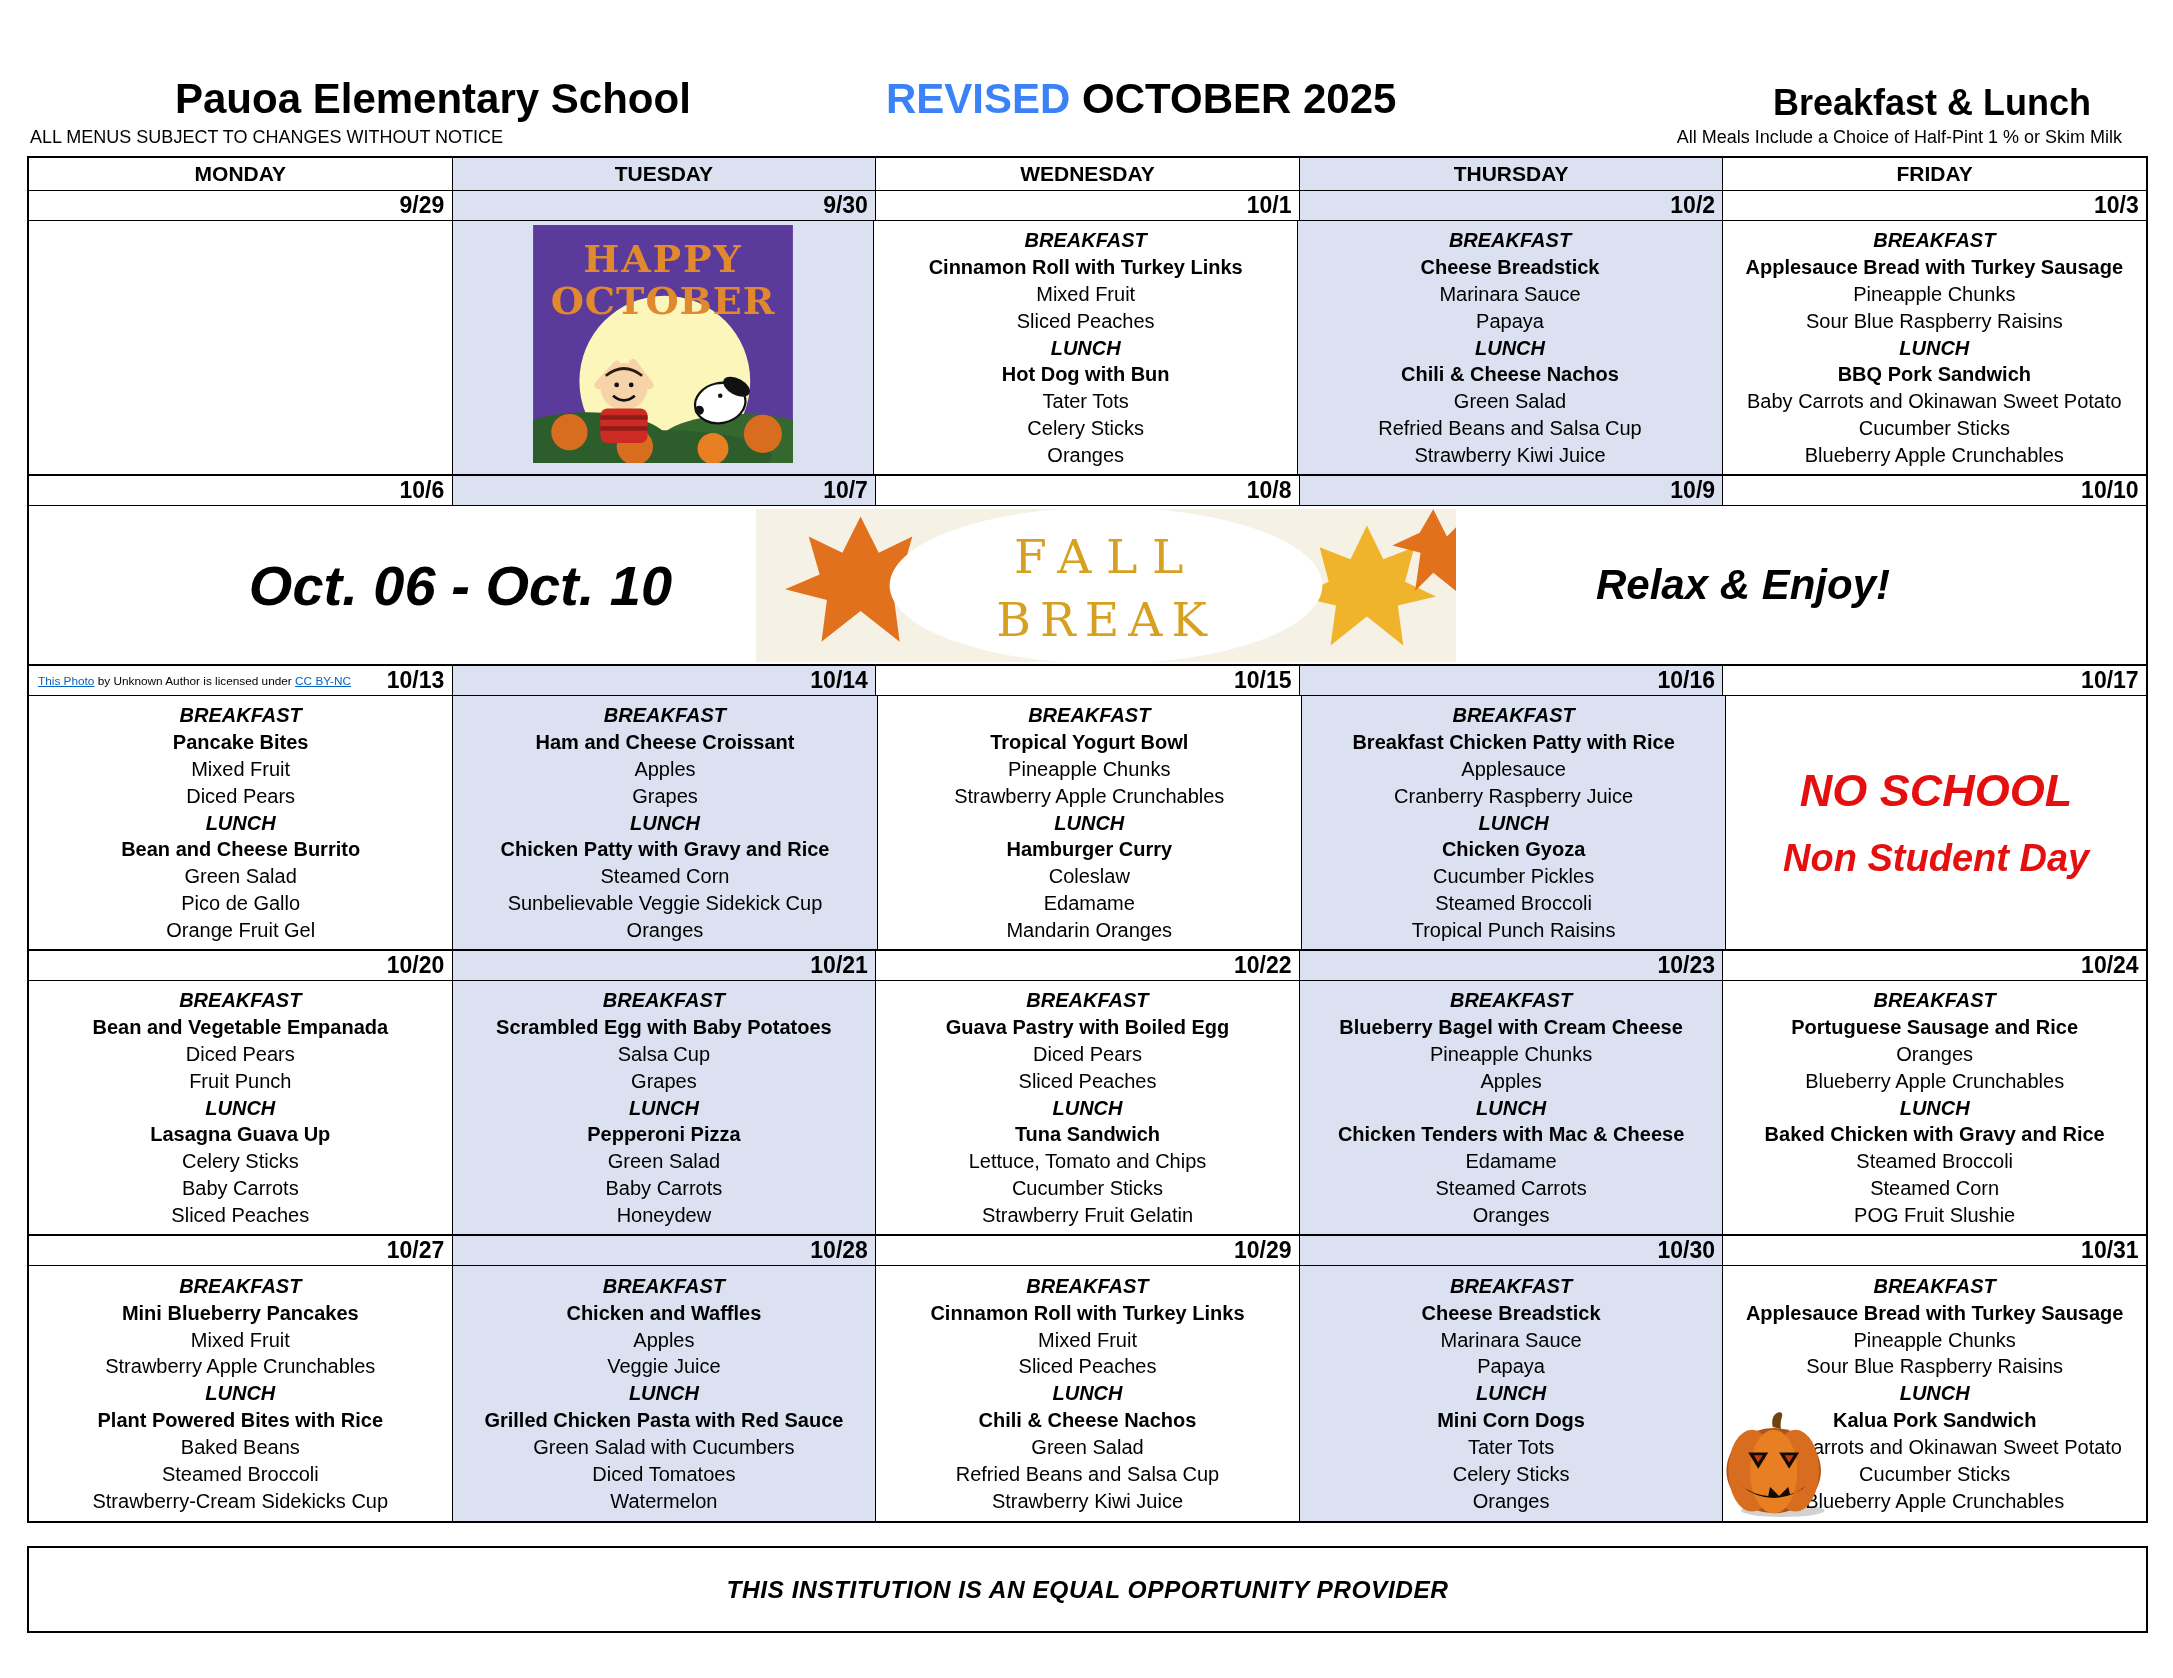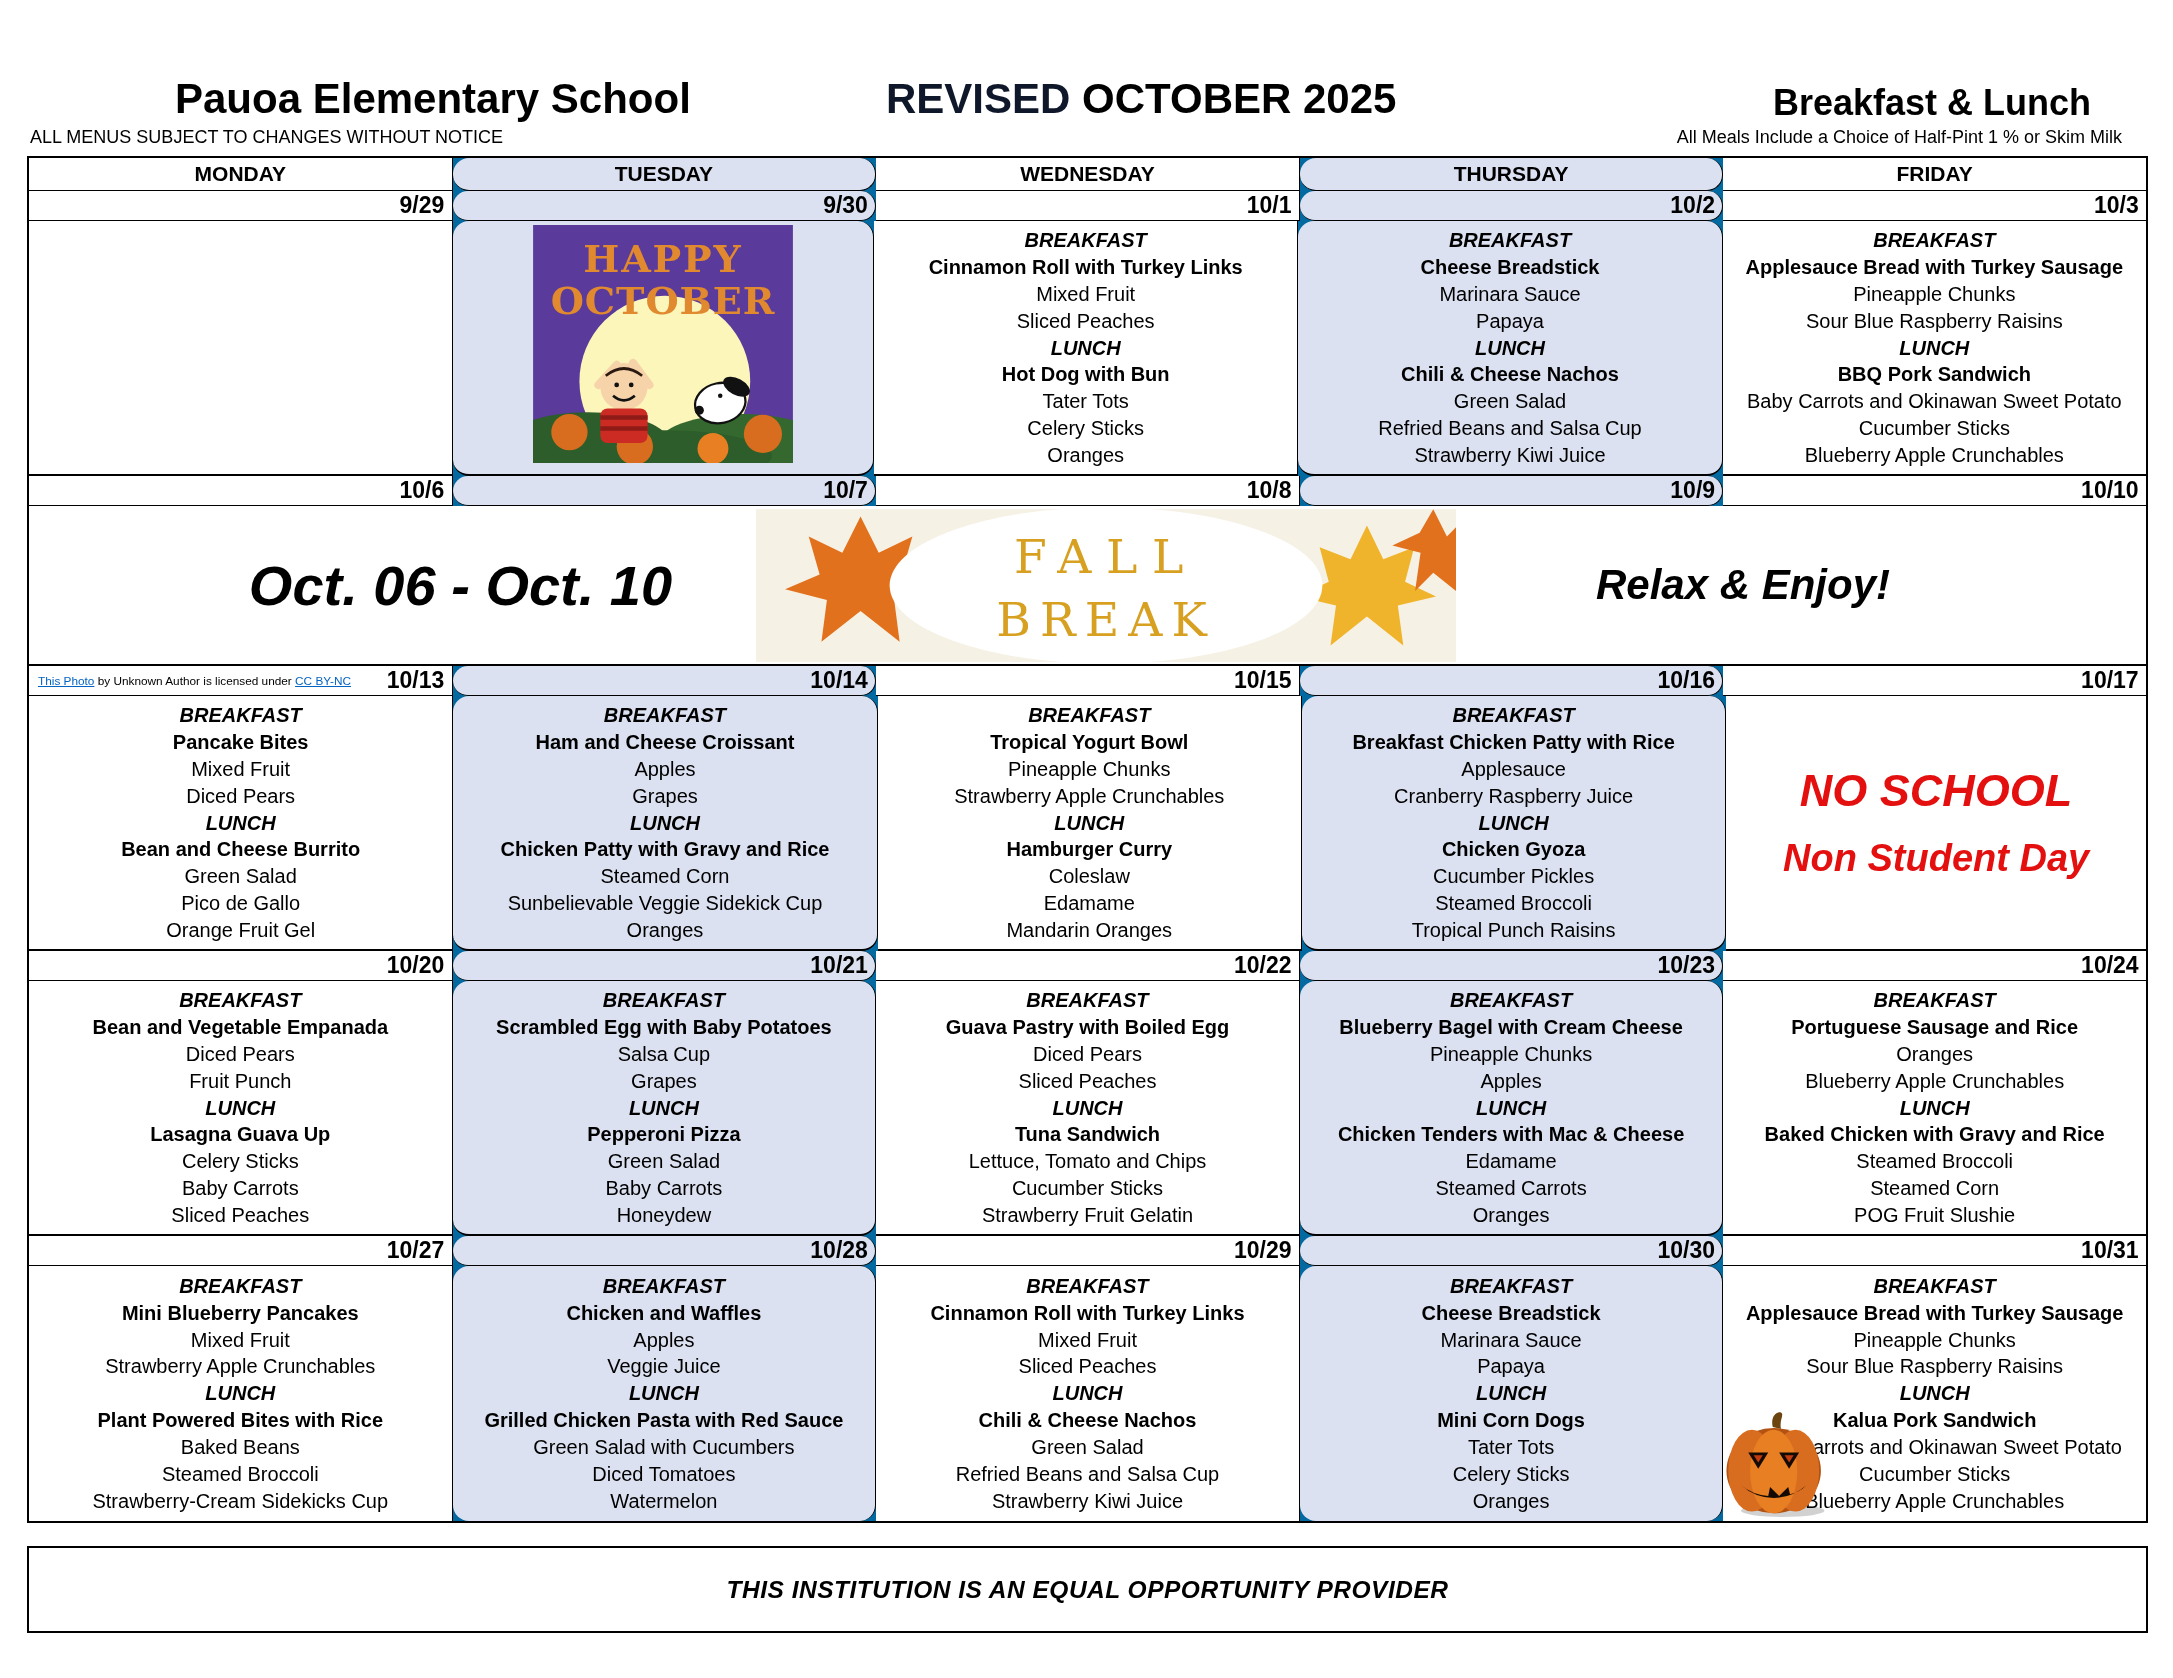--- a/index.html
+++ b/index.html
@@ -2,31 +2,31 @@
 <html style="font-size:14.5px"><head>
 <meta charset="utf-8">
 <style>
   * { box-sizing: border-box; margin: 0; padding: 0; }
   body { background:#fff; font-family:"Liberation Sans", sans-serif; color:#000; }
   .page { position:relative; width:2174px; height:1678px; background:#fff; overflow:hidden; }
 
   
   .school   { position:absolute; left:175px;  top:75px;  font-size:42px; font-weight:bold; }
   .month    { position:absolute; left:886px;  top:75px;  font-size:42px; font-weight:bold; white-space:pre; }
-  .month .red { color:#0f172a; }
+  .month .red { color:#3b82f6; }
   .meals    { position:absolute; left:1773px; top:82px;  font-size:36px; font-weight:bold; }
   .notice-l { position:absolute; left:30px;   top:127px; font-size:18px; }
   .notice-r { position:absolute; right:52px;  top:127px; font-size:18px; }
 
   
   .cal { position:absolute; left:27px; top:156px; width:2121px; border:2.7px solid #000; background:#0369a1; }
   .row { display:flex; width:100%; }
   .cell { flex:1 1 0; border-right:1.8px solid #000; position:relative; background:#fff; }
   .cell:last-child { border-right:none; }
-  .shade { background:#dbe1f0;border-radius:16px; }
+  .shade { background:#dbe1f0; }
 
   .hdr-row .cell { height:33px; border-bottom:1.8px solid #000; display:flex; align-items:center; justify-content:center;
                    font-weight:bold; font-size:21px; }
   .date-row .cell { height:30px; border-bottom:1.8px solid #000; display:flex; align-items:center; justify-content:flex-end;
                     font-weight:bold; font-size:23px; padding-right:7.3px; }
   .menu-row .cell { height:255px; border-bottom:2.7px solid #000; }
   .cal > .row:last-child .cell { border-bottom:none; }
 
   .mcell { display:flex; flex-direction:column; justify-content:space-evenly; padding:3.6px 1.8px; }
   .ln { text-align:center; font-size:20px; white-space:nowrap; line-height:1.1; }

